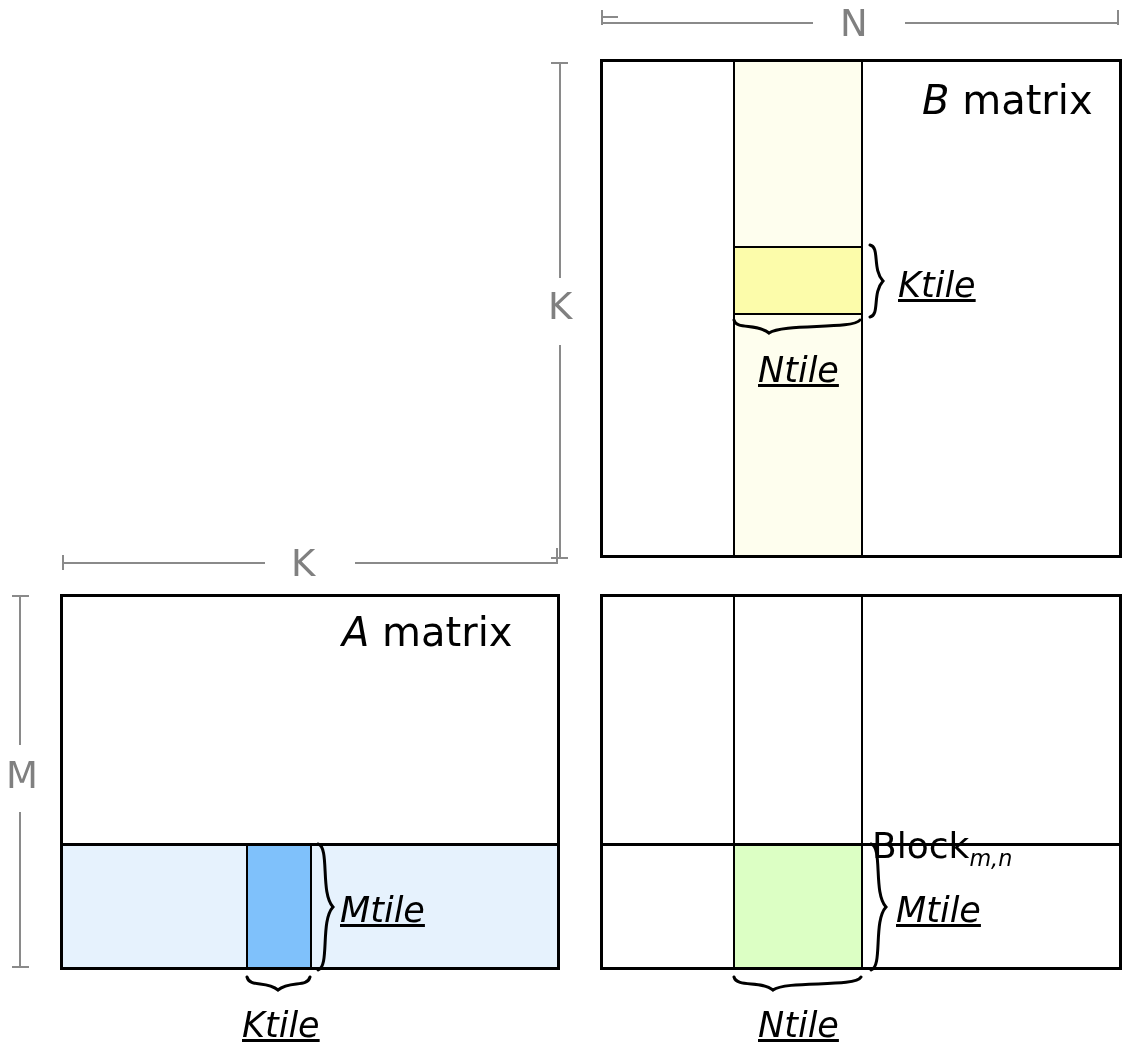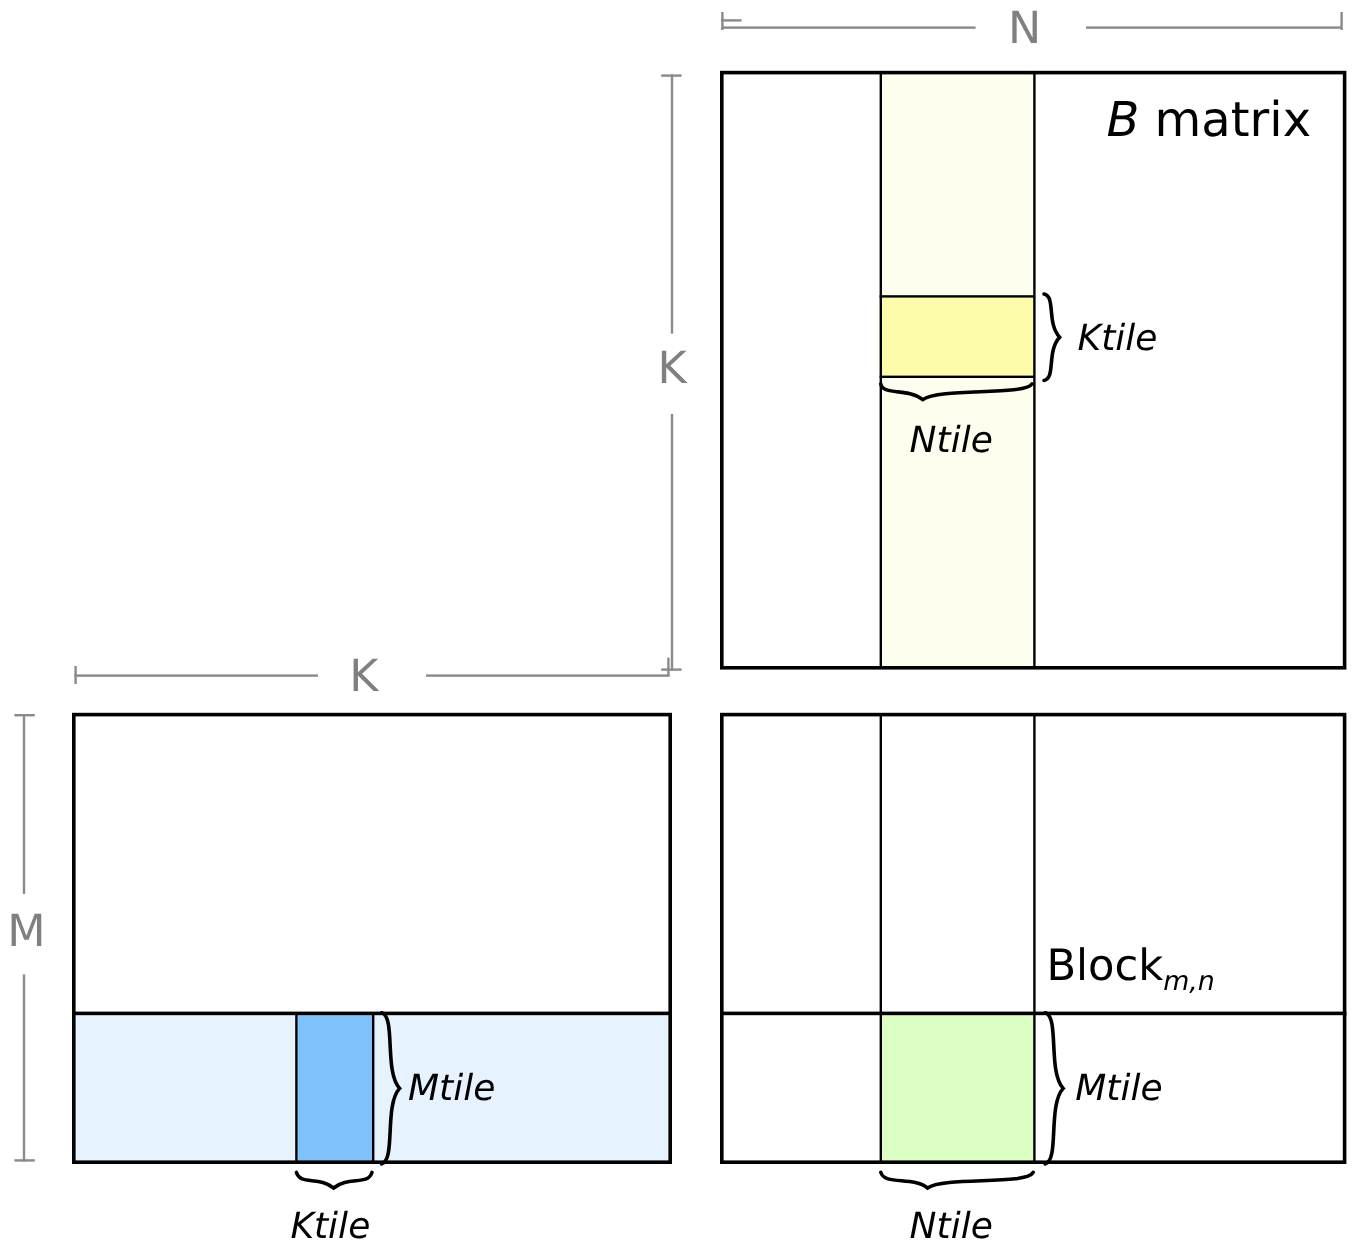--- a/index.html
+++ b/index.html
@@ -59,25 +59,26 @@
     font-size: 40px;
     line-height: 1;
     color: #000000;
     white-space: nowrap;
   }
   .mat-title i {
     font-style: italic;
   }
   .tile-label {
     position: absolute;
-    font-size: 30px;
+    font-size: 35px;
     font-style: italic;
     color: #000000;
     white-space: nowrap;
     line-height: 1;
+    text-decoration: underline;
   }
   .block-label {
     position: absolute;
     font-size: 36px;
     color: #000000;
     white-space: nowrap;
     line-height: 1;
   }
   .block-label sub {
     font-style: italic;
@@ -146,40 +147,43 @@
 
   <div class="fill" style="left:62px; top:846px; width:496px; height:122px; background:#e6f2fd;"></div>
 
   <div class="fill" style="left:248px; top:846px; width:63px; height:122px; background:#7fc1fb;"></div>
   <div class="vline" style="left:246px; top:845px; height:124px;"></div>
   <div class="vline" style="left:310px; top:845px; height:124px;"></div>
 
   <div class="hline" style="left:62px; top:843px; width:496px;"></div>
 
   <div class="box" style="left:60px; top:594px; width:500px; height:376px; background:transparent;"></div>
+  <div class="mat-title" style="left:342px; top:612px;">
+    <i>A</i><span> matrix</span>
+  </div>
 
   <svg class="brace" width="34" height="132" style="left:313px; top:841px;">
     <path d="M 5 3 C 17 6, 7 52, 20 66 C 7 80, 17 126, 5 129" fill="none" stroke="#000000" stroke-width="3" stroke-linecap="round"></path>
   </svg>
   <div class="tile-label" style="left:340px; top:893px;">Mtile</div>
 
   <svg class="brace" width="72" height="32" style="left:244px; top:972px;">
     <path d="M 3 5 C 6 16, 22 8, 34 18 C 46 8, 63 16, 66 5" fill="none" stroke="#000000" stroke-width="3" stroke-linecap="round"></path>
   </svg>
   <div class="tile-label" style="left:242px; top:1008px;">Ktile</div>
 
   <div class="fill" style="left:734px; top:846px; width:128px; height:122px; background:#dcffc4;"></div>
 
   <div class="vline" style="left:733px; top:595px; height:374px;"></div>
   <div class="vline" style="left:861px; top:595px; height:374px;"></div>
 
   <div class="hline" style="left:601px; top:843px; width:521px;"></div>
 
   <div class="box" style="left:600px; top:594px; width:522px; height:376px; background:transparent;"></div>
-  <div class="block-label" style="left:872px; top:788px;">
+  <div class="block-label" style="left:872px; top:828px;">
     <span>Block</span><sub>m,n</sub>
   </div>
 
   <svg class="brace" width="34" height="132" style="left:866px; top:841px;">
     <path d="M 5 3 C 17 6, 7 52, 20 66 C 7 80, 17 126, 5 129" fill="none" stroke="#000000" stroke-width="3" stroke-linecap="round"></path>
   </svg>
   <div class="tile-label" style="left:896px; top:893px;">Mtile</div>
 
   <svg class="brace" width="136" height="32" style="left:731px; top:972px;">
     <path d="M 3 5 C 6 16, 30 8, 42 18 C 56 8, 124 16, 130 5" fill="none" stroke="#000000" stroke-width="3" stroke-linecap="round"></path>

